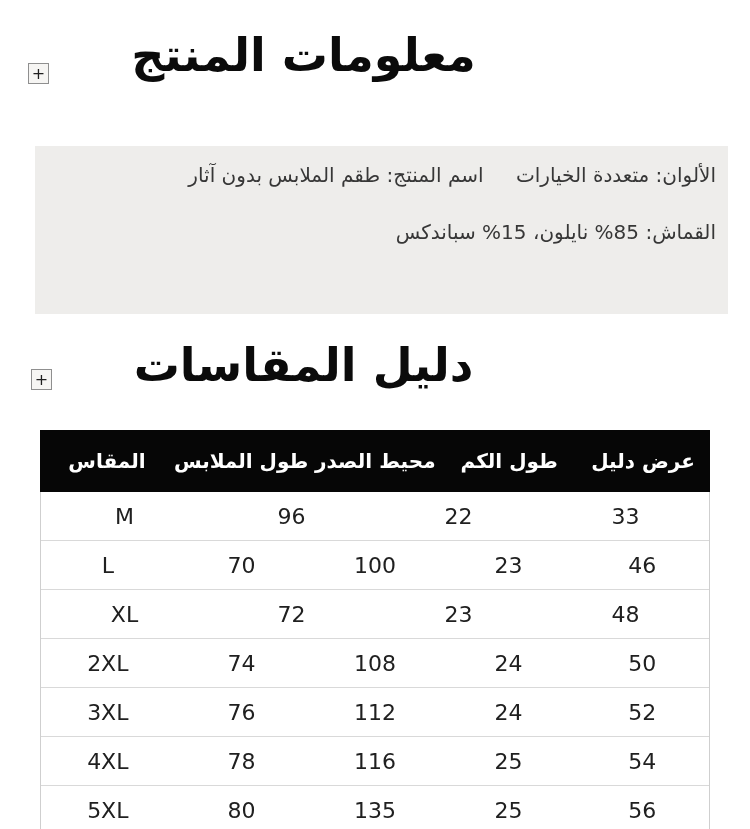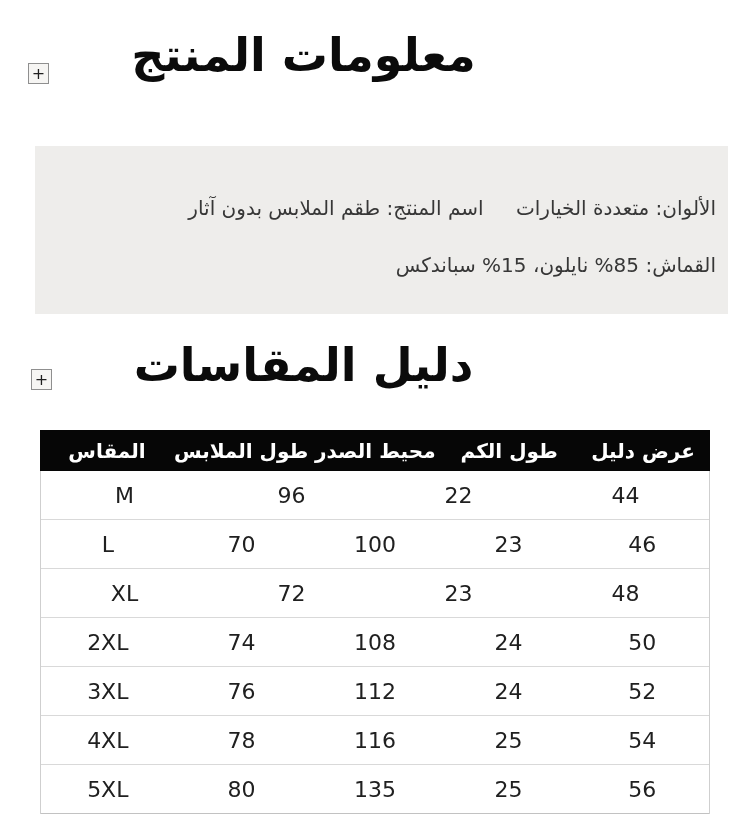--- a/index.html
+++ b/index.html
@@ -19,30 +19,30 @@
     position:absolute;width:21px;height:21px;box-sizing:border-box;
     border:1px solid #8f8f8f;background:#f6f5f3;color:#1f1f1f;
     display:flex;align-items:center;justify-content:center;
     font-size:16px;line-height:1;cursor:pointer;
   }
   #plus-product-info{left:28px;top:63px;}
   #plus-size-guide{left:31px;top:369px;}
   .info-box{
     position:absolute;left:35px;top:146px;width:693px;height:168px;
     box-sizing:border-box;background:#eeedeb;direction:rtl;
-    padding:50px 12px 0 12px;color:#373737;font-size:20px;
+    padding:17px 12px 0 12px;color:#373737;font-size:20px;
   }
   .info-line1{white-space:nowrap;}
   .info-line1 .gap{margin-right:26px;}
   .info-line2{margin-top:33px;}
   .size-table{
     position:absolute;left:40px;top:430px;width:670px;
   }
   .thead{
-    display:flex;height:41px;background:#060606;
+    display:flex;height:62px;background:#060606;
   }
   .th{
     flex:1;display:flex;align-items:center;justify-content:center;
     color:#ffffff;font-size:20px;font-weight:bold;direction:rtl;
     white-space:nowrap;
   }
   .tbody{
     border-left:1px solid #cfcfcf;border-right:1px solid #cfcfcf;
     background:#ffffff;
   }
@@ -84,21 +84,21 @@
     <div class="th">طول الملابس</div>
     <div class="th">محيط الصدر</div>
     <div class="th">طول الكم</div>
     <div class="th">عرض دليل</div>
   </div>
   <div class="tbody">
     <div class="tr">
       <div class="td">M</div>
       <div class="td">96</div>
       <div class="td">22</div>
-      <div class="td">44</div>
+      <div class="td">33</div>
     </div>
     <div class="tr">
       <div class="td">L</div>
       <div class="td">70</div>
       <div class="td">100</div>
       <div class="td">23</div>
       <div class="td">46</div>
     </div>
     <div class="tr">
       <div class="td">XL</div>

